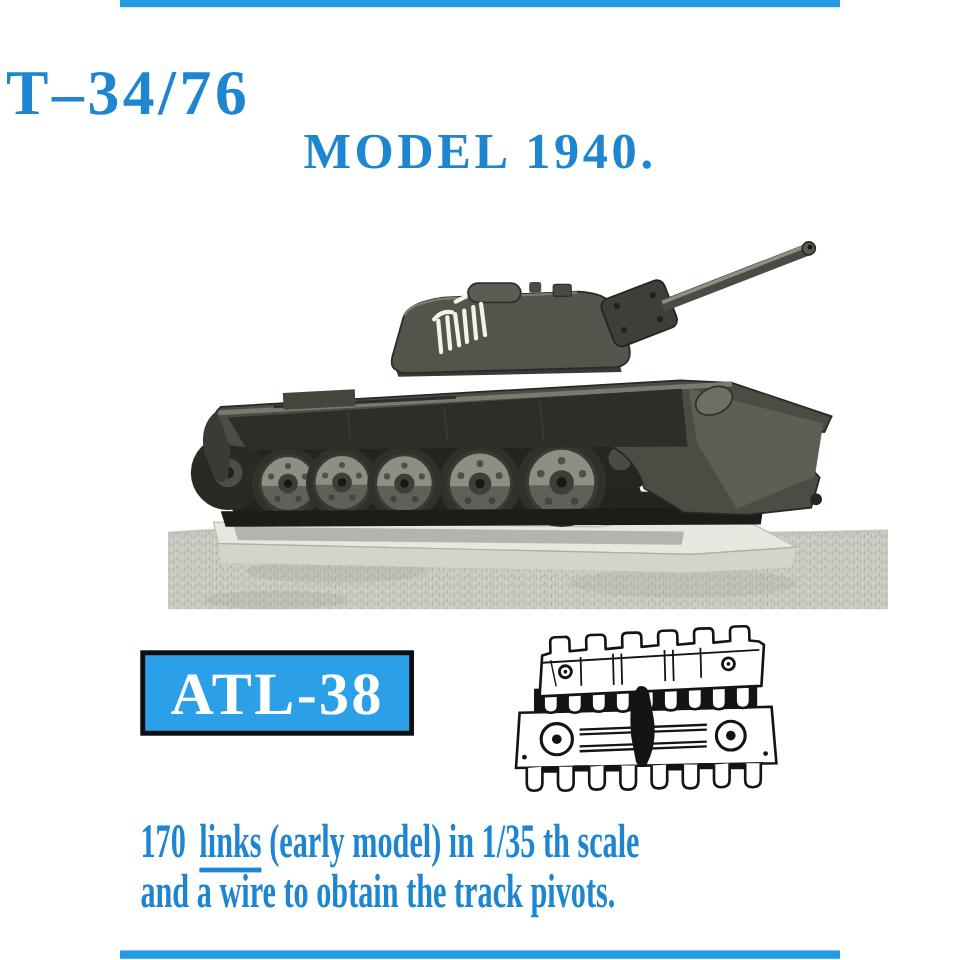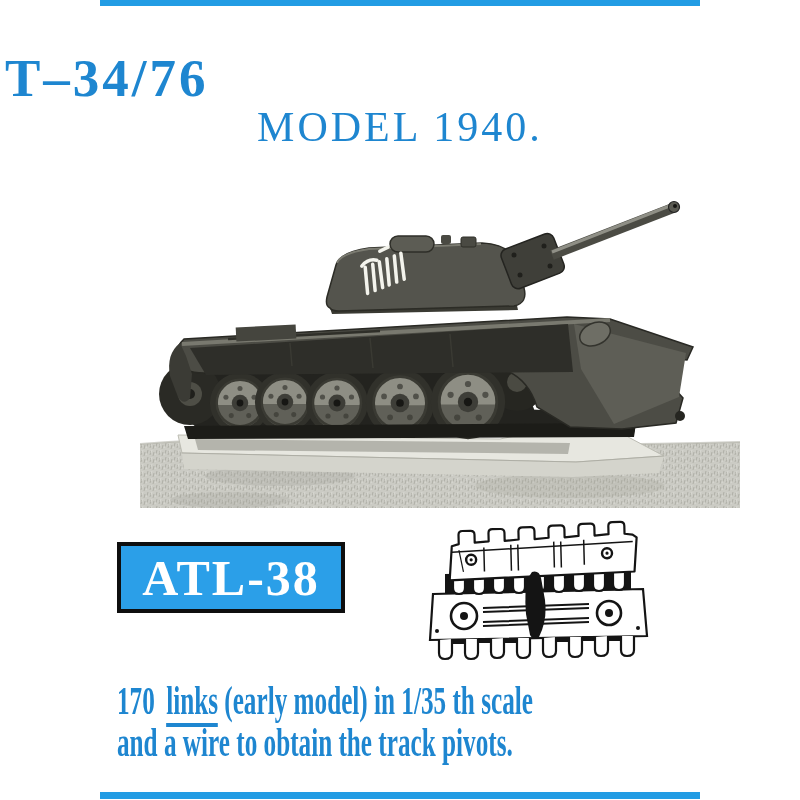--- a/index.html
+++ b/index.html
@@ -8,21 +8,21 @@
     font-family:"Liberation Serif","DejaVu Serif",serif;
   }
   .top-bar{position:absolute;left:100px;top:0;width:600px;height:6px;background:#229ce4;}
   .bottom-bar{position:absolute;left:100px;top:792px;width:600px;height:7px;background:#229ce4;}
   .title{
     position:absolute;left:0;top:47px;width:100%;text-align:left;margin:5px;
     font-size:53px;font-weight:bold;color:#1e86d0;letter-spacing:3px;line-height:1;
   }
   .subtitle{
     position:absolute;left:0;top:106px;width:100%;text-align:center;margin:0;
-    font-size:42px;font-weight:normal;color:#1e86d0;letter-spacing:3px;line-height:1;
+    font-size:42px;font-weight:bold;color:#1e86d0;letter-spacing:3px;line-height:1;
   }
   .photo{position:absolute;left:100px;top:160px;width:600px;height:332px;}
   .photo svg{display:block;width:600px;height:332px;}
   .badge{
     position:absolute;left:117px;top:542px;width:228px;height:71px;box-sizing:border-box;
     background:#2b9fe8;border:4px solid #0e0e0e;
     display:flex;align-items:center;justify-content:center;
   }
   .badge span{color:#ffffff;font-size:50px;font-weight:bold;letter-spacing:2px;line-height:1;}
   .drawing{position:absolute;left:419px;top:518px;width:236px;height:146px;}

